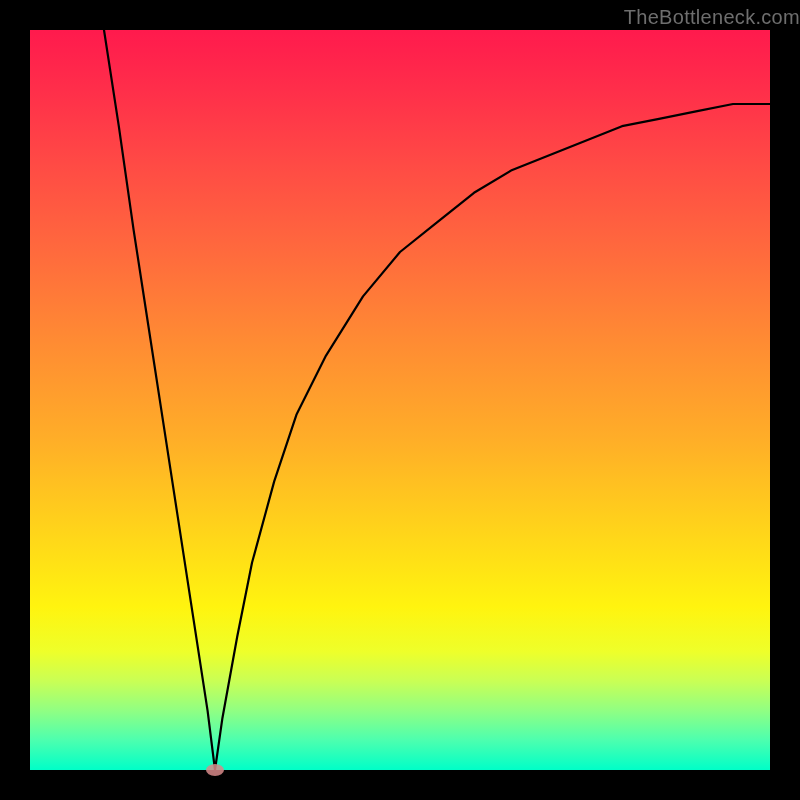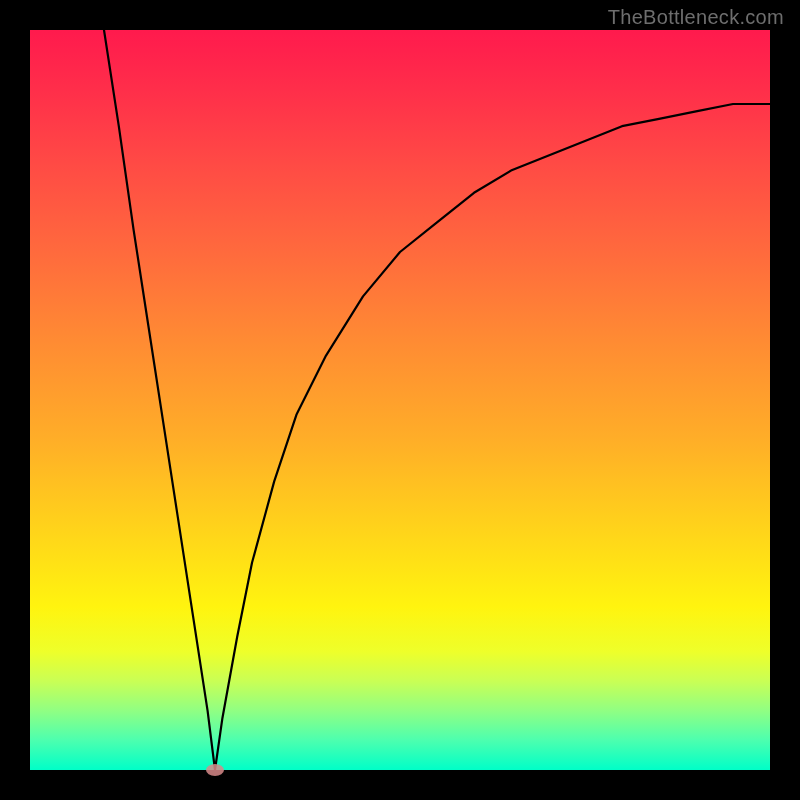--- a/index.html
+++ b/index.html
@@ -54,21 +54,21 @@
     width: 18px;
     height: 12px;
     border-radius: 50%;
     background: #d88a8a;
     opacity: 0.85;
     transform: translate(-50%, -50%);
   }
   .watermark {
     position: absolute;
     top: 6px;
-    right: 16px;
+    right: 0;
     color: #6e6e6e;
     font-size: 20px;
     font-weight: 500;
     letter-spacing: 0.3px;
     user-select: none;
   }
 </style>
 </head>
 <body>
 

